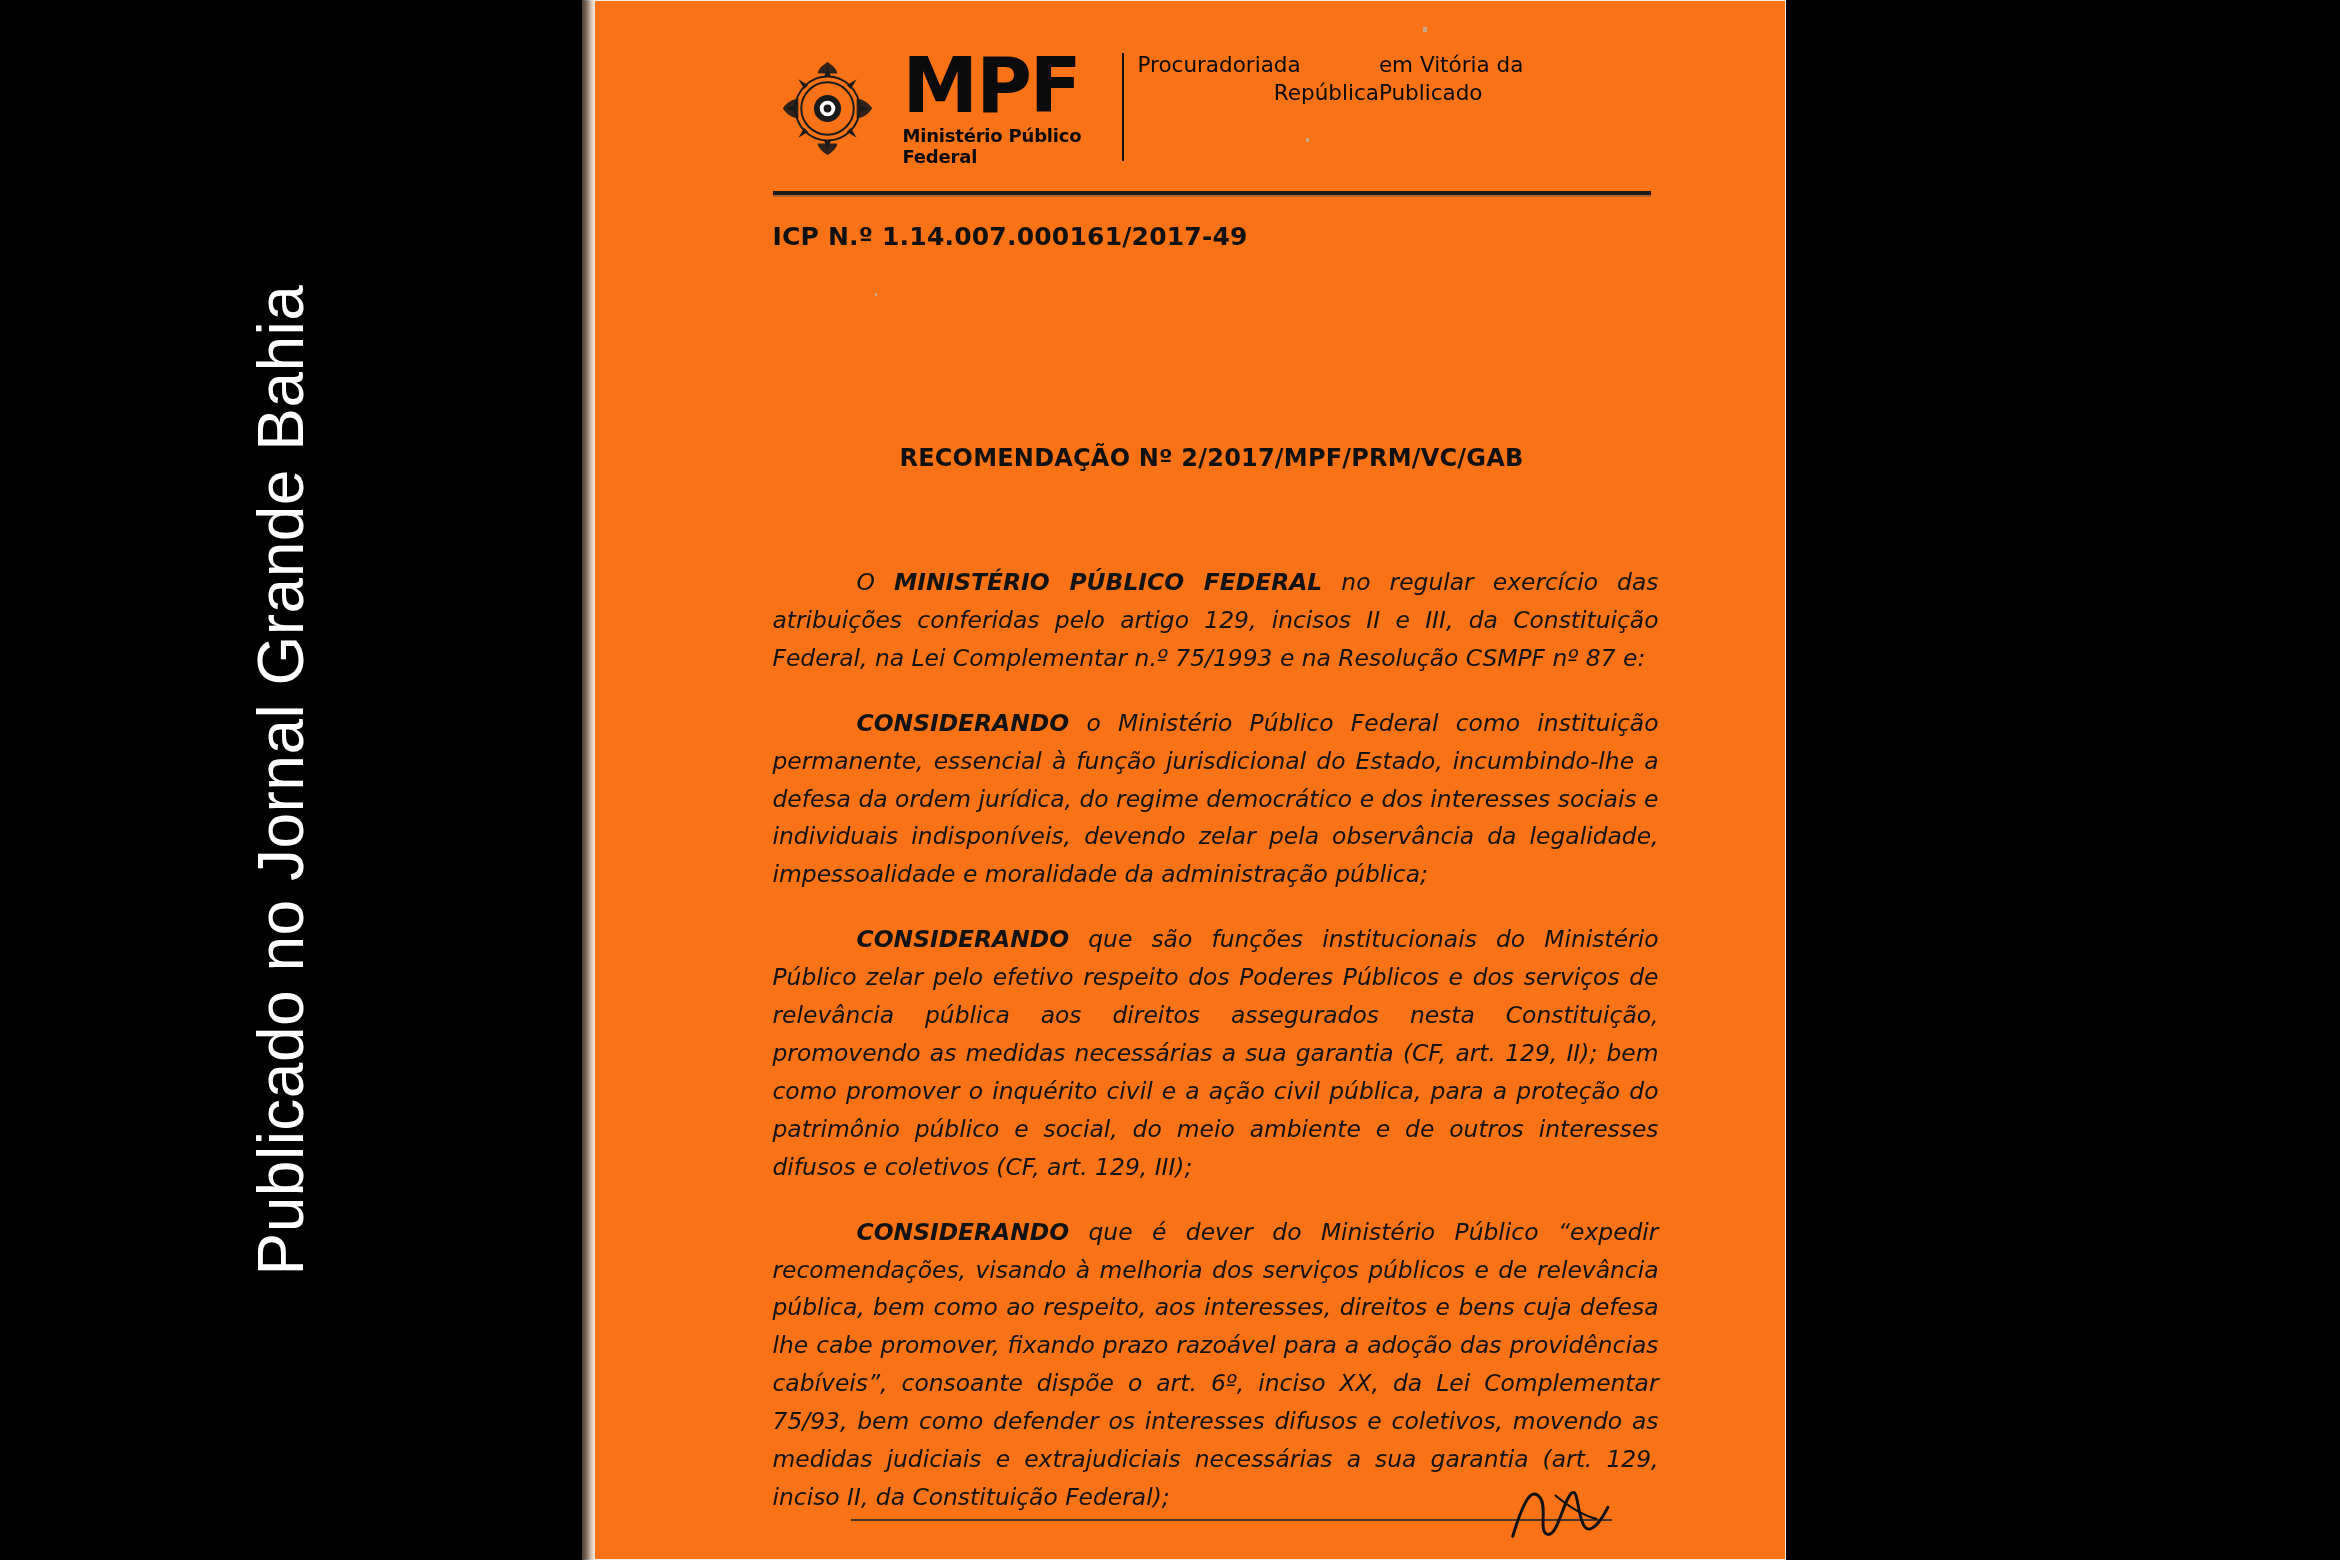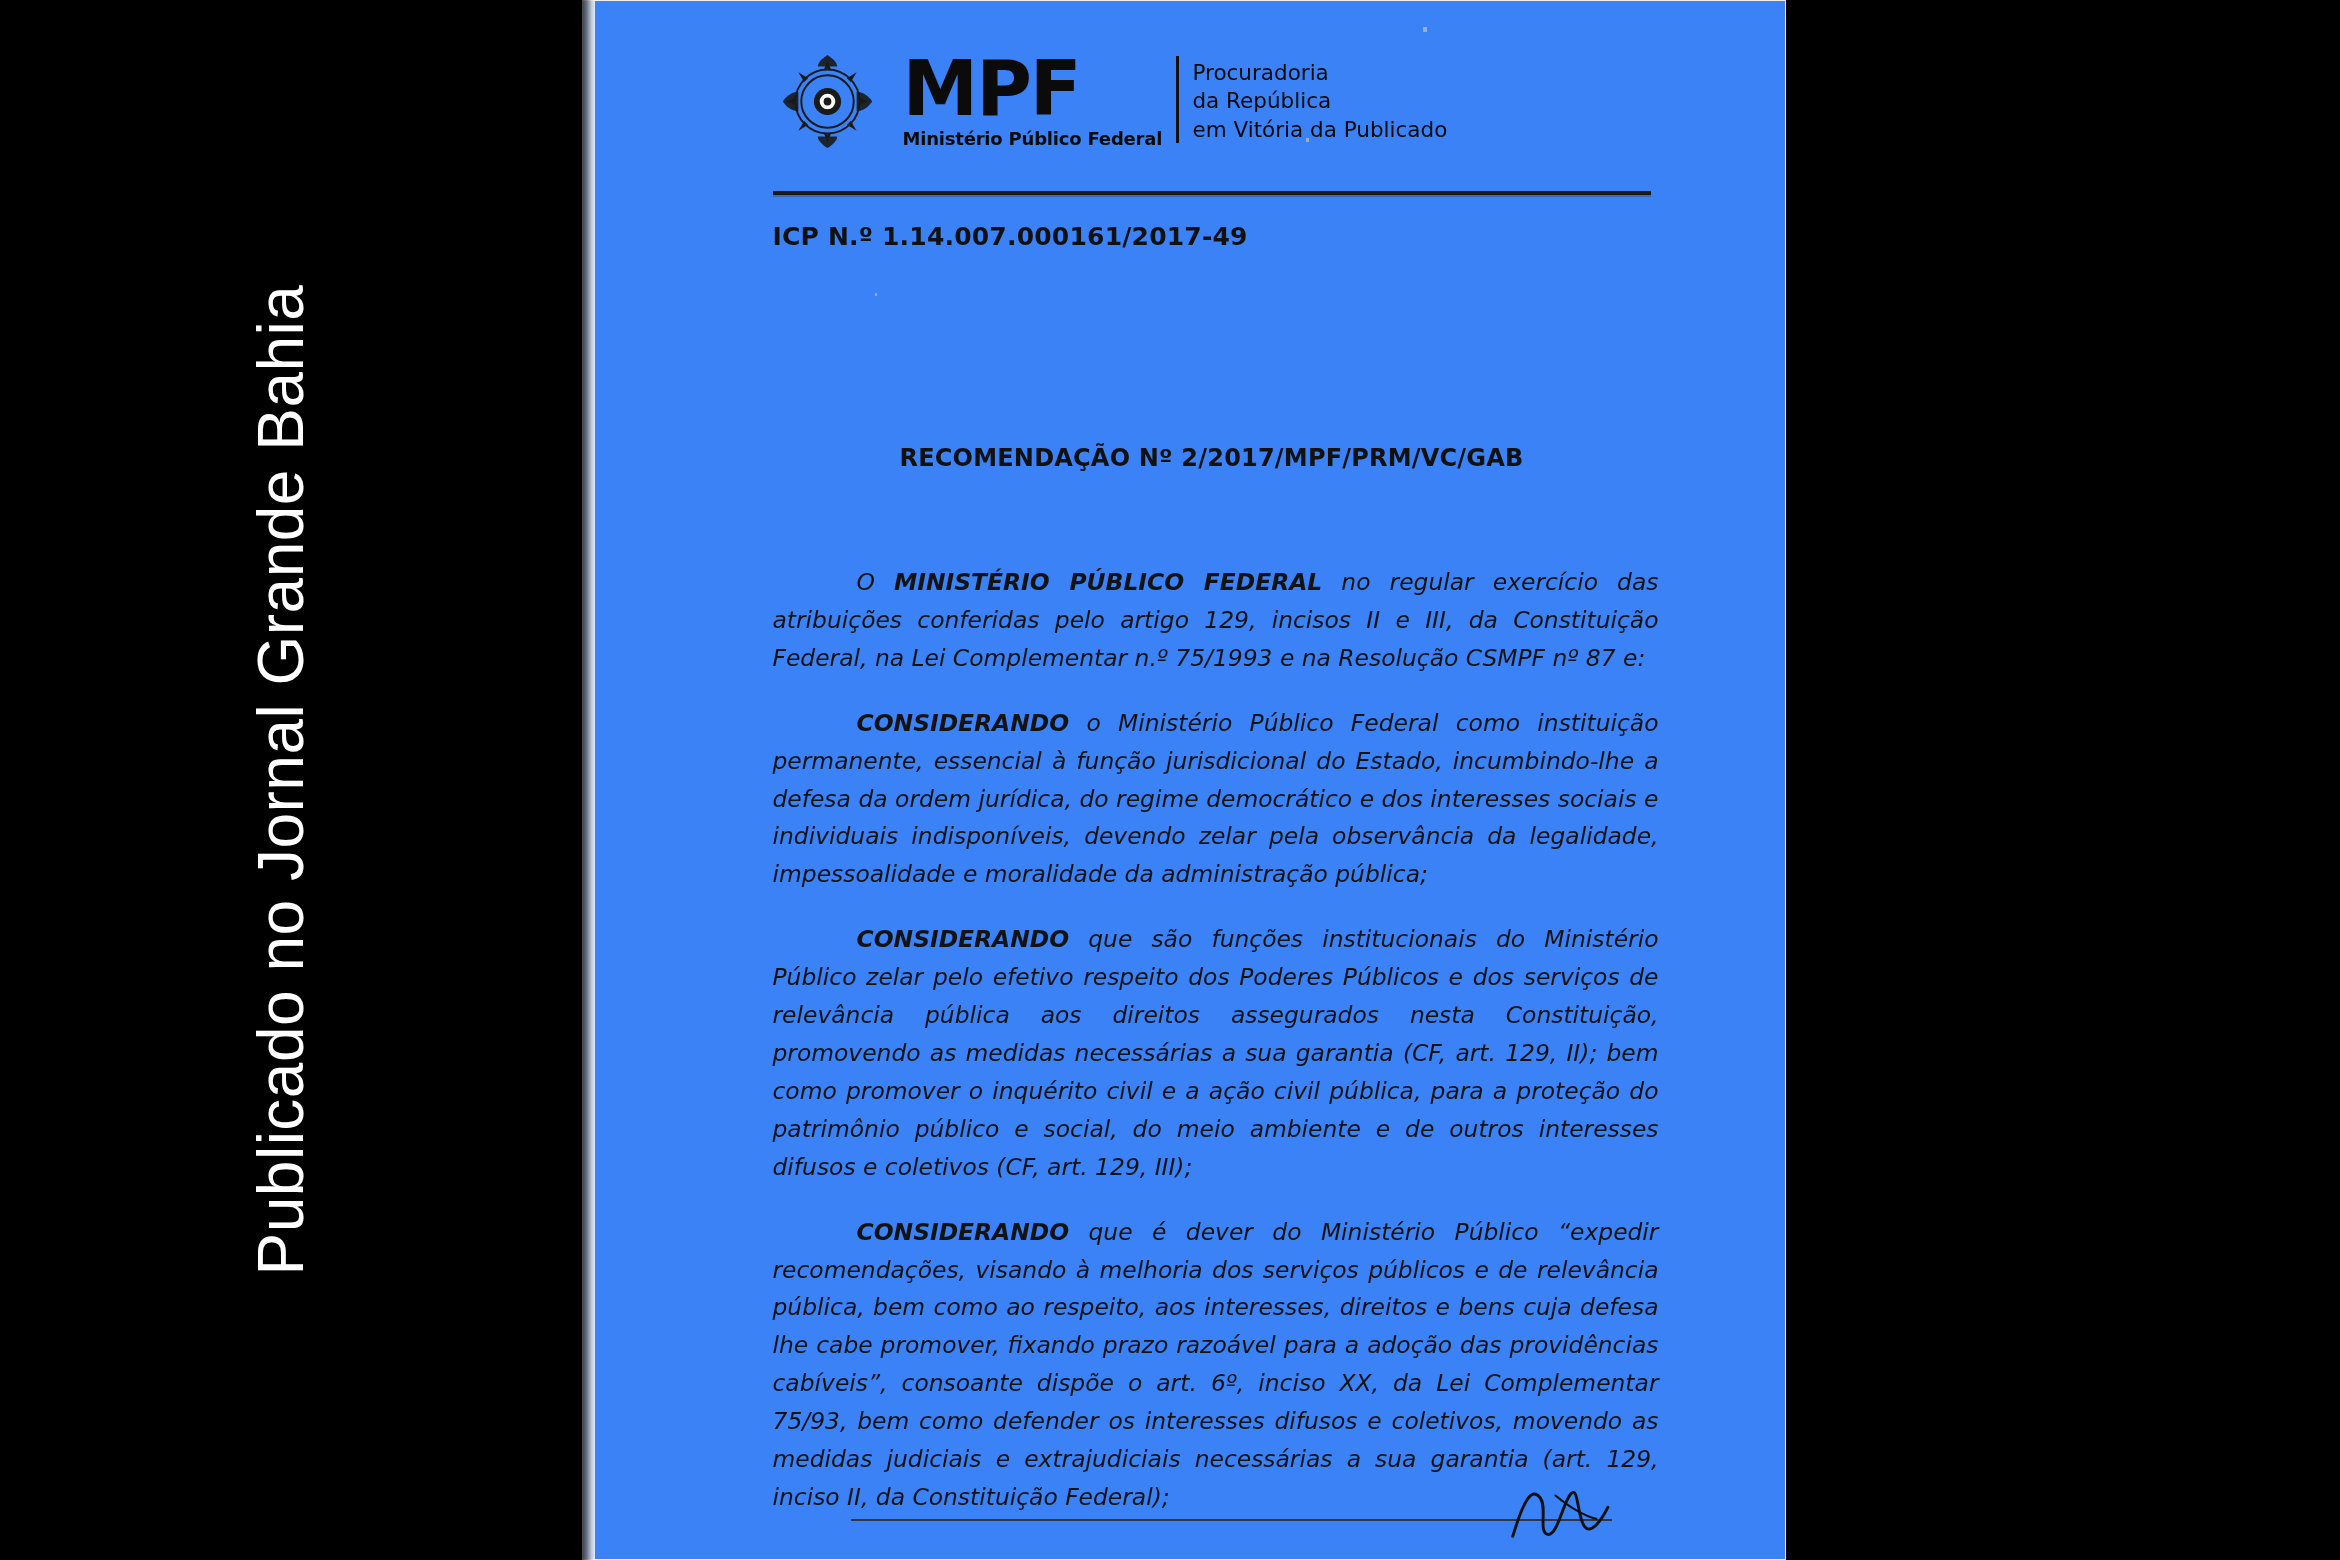--- a/index.html
+++ b/index.html
@@ -64,21 +64,21 @@
     width: 1224px;
     height: 1560px;
     background: #000;
   }
   .page {
     position: absolute;
     left: 19.5px;
     top: 0;
     width: 1204px;
     height: 1560px;
-    background: #3b82f6;
+    background: #f97316;
     box-shadow: inset 0 0 0 1px #efefef;
     overflow: hidden;
   }
   
   .scan-edge-left {
     position: absolute;
     left: 0;
     top: 0;
     width: 13.7px;
     height: 1560px;
@@ -144,21 +144,21 @@
     color: #0b0b0b;
     margin-top: 3.9px;
   }
   .mpf-divider {
     width: 2.9px;
     background: #111;
     margin: 2px 0 5.9px 0;
   }
   .mpf-right {
     display: flex;
-    flex-direction: column;
+    flex-direction: row;
     justify-content: center;
     font-family: "DejaVu Sans", sans-serif;
     font-size: 21.5px;
     line-height: 1.32;
     color: #0b0b0b;
   }
 
   .rule {
     position: absolute;
     left: 191px;

